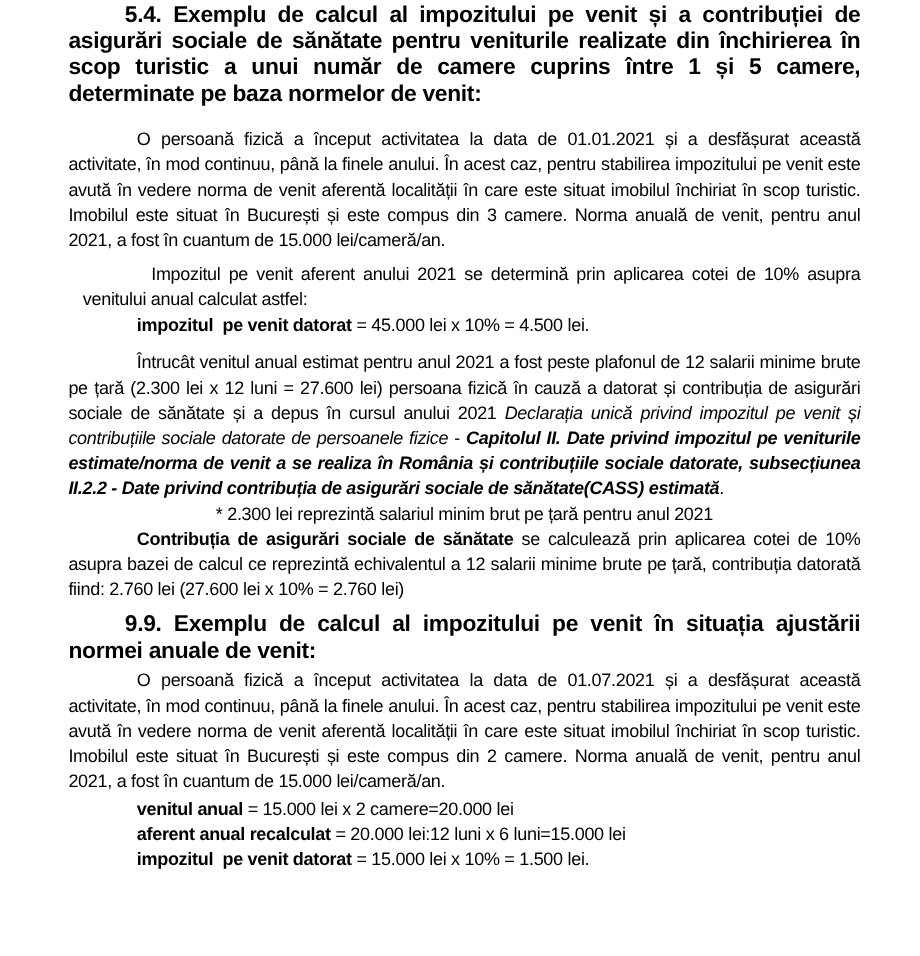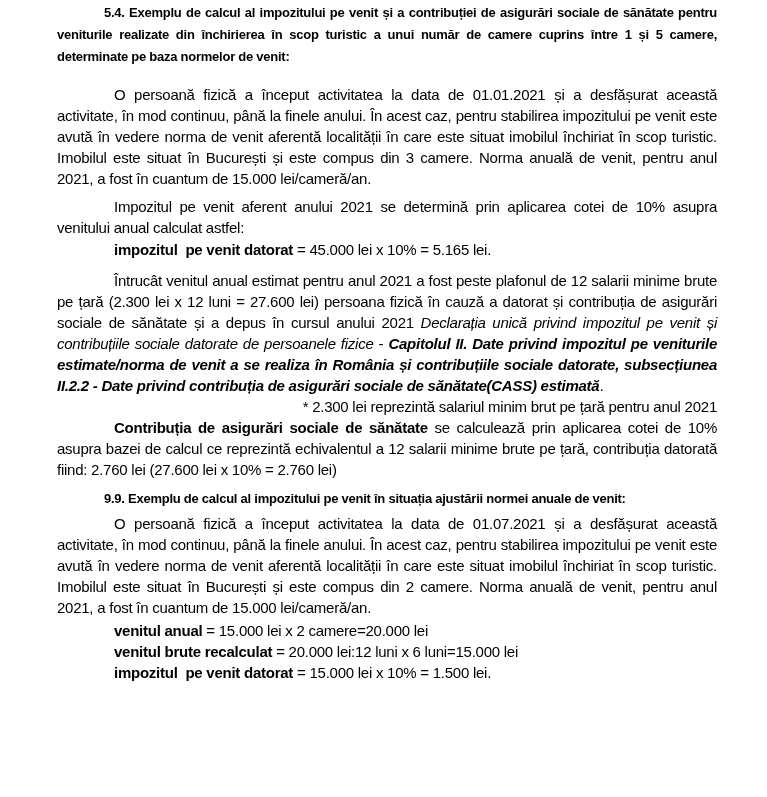--- a/index.html
+++ b/index.html
@@ -20,69 +20,69 @@
     font-family: "Liberation Sans", sans-serif;
     font-size: 15px;
     line-height: 21px;
     letter-spacing: -0.25px;
     color: #000000;
     text-align: justify;
   }
   p { margin: 0; }
   .heading {
     font-weight: 700;
-    font-size: 13px;
+    font-size: 19px;
     line-height: 22px;
     text-indent: 47px;
   }
   .indent { text-indent: 57px; }
   .mt-p1 { margin-top: 16px; }
-  .mt-sm { margin-top: 7px; }
+  .mt-sm { margin-top: 7px; margin-left: 12px; }
   .formula {
     margin-left: 57px;
     text-align: left;
     line-height: 23px;
     white-space: pre-wrap;
   }
   .formula b { font-weight: 700; }
   .mt-f { margin-top: 2px; }
   .para-cass { margin-top: 9px; line-height: 21px; }
-  .footnote { text-align: right; text-indent: 0; }
+  .footnote { text-align: center; text-indent: 0; }
   .mt-h55 { margin-top: 8px; }
   .mt-p5 { margin-top: 3px; }
   .mt-p6 { margin-top: 2px; }
   .formula-b { line-height: 21px; }
   .it { font-style: italic; }
   .bit { font-style: italic; font-weight: 700; }
   .bd { font-weight: 700; }
 </style>
 </head>
 <body>
 
 <div class="page">
 
   <p class="heading">5.4.  Exemplu de calcul al impozitului pe venit și a contribuției de asigurări sociale de sănătate pentru veniturile realizate din închirierea în scop turistic a unui număr de camere cuprins între 1 și 5 camere, determinate pe baza normelor de venit:</p>
 
   <p class="indent mt-p1">O persoană fizică a început activitatea la data de 01.01.2021 și a desfășurat această activitate, în mod continuu, până la finele anului. În acest caz, pentru stabilirea impozitului pe venit este avută în vedere norma de venit aferentă localității în care este situat imobilul închiriat în scop turistic. Imobilul este situat în București și este compus din 3 camere. Norma anuală de venit, pentru anul 2021, a fost în cuantum de 15.000 lei/cameră/an.</p>
 
   <p class="indent mt-sm">Impozitul pe venit aferent anului 2021 se determină prin aplicarea cotei de 10% asupra venitului anual calculat astfel:</p>
 
 
-  <p class="formula"><b>impozitul  pe venit datorat</b><span> = 45.000 lei x 10% = 5.165 lei.</span></p>
+  <p class="formula"><b>impozitul  pe venit datorat</b><span> = 45.000 lei x 10% = 4.500 lei.</span></p>
 
   <p class="indent para-cass"><span>Întrucât venitul anual estimat pentru anul 2021 a fost peste plafonul de 12 salarii minime brute pe țară (2.300 lei x 12 luni = 27.600 lei) persoana fizică în cauză a datorat și contribuția de asigurări sociale de sănătate și a depus în cursul anului 2021 </span><span class="it">Declarația unică privind impozitul pe venit și contribuțiile sociale datorate de persoanele fizice</span><span> - </span><span class="bit">Capitolul II. Date privind impozitul pe veniturile estimate/norma de venit a se realiza în România și contribuțiile sociale datorate, subsecțiunea II.2.2 -  Date privind contribuția de asigurări sociale de sănătate(CASS) estimată</span><span>.</span></p>
 
   <p class="footnote">* 2.300 lei reprezintă salariul minim brut pe țară pentru anul 2021</p>
 
   <p class="indent"><span class="bd">Contribuția de asigurări sociale de sănătate</span><span> se calculează prin aplicarea cotei de 10% asupra bazei de calcul ce reprezintă echivalentul a 12 salarii minime brute pe țară, contribuția datorată fiind: 2.760 lei (27.600 lei x 10% = 2.760 lei)</span></p>
 
   <p class="heading mt-h55">9.9. Exemplu de calcul al impozitului pe venit în situația ajustării normei anuale de venit:</p>
 
   <p class="indent mt-p5">O persoană fizică a început activitatea la data de 01.07.2021 și a desfășurat această activitate, în mod continuu, până la finele anului. În acest caz, pentru stabilirea impozitului pe venit este avută în vedere norma de venit aferentă localității în care este situat imobilul închiriat în scop turistic. Imobilul este situat în București și este compus din 2 camere. Norma anuală de venit, pentru anul 2021, a fost în cuantum de 15.000 lei/cameră/an.</p>
 
 
   <p class="formula formula-b mt-f"><b>venitul anual</b><span> = 15.000 lei x 2 camere=20.000 lei</span></p>
 
-  <p class="formula formula-b"><b>venitul brute recalculat</b><span> = 20.000 lei:12 luni x 6 luni=15.000 lei</span></p>
+  <p class="formula formula-b"><b>aferent anual recalculat</b><span> = 20.000 lei:12 luni x 6 luni=15.000 lei</span></p>
 
   <p class="formula formula-b"><b>impozitul  pe venit datorat</b><span> = 15.000 lei x 10% = 1.500 lei.</span></p>
 
 </div>
 
 </body></html>

